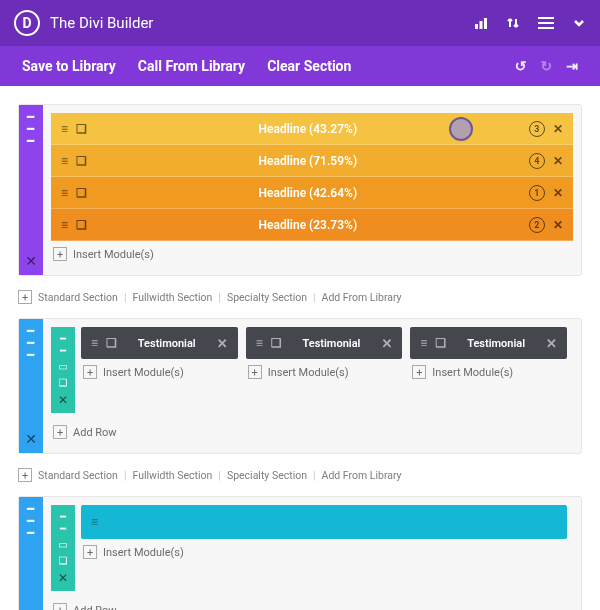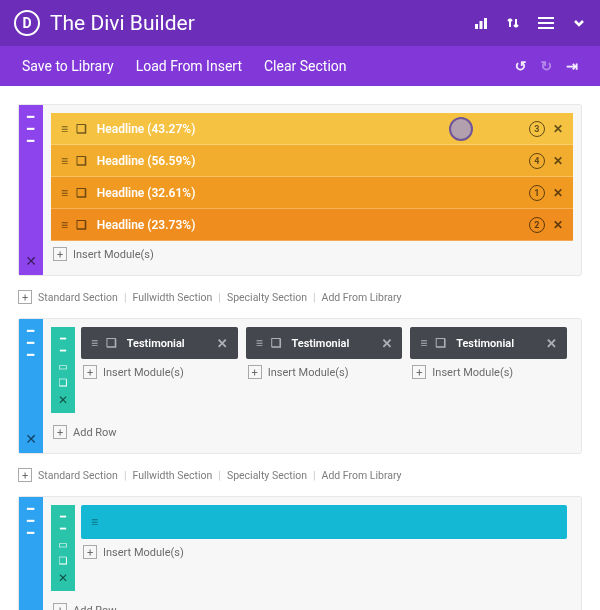--- a/index.html
+++ b/index.html
@@ -1,24 +1,24 @@
 <!DOCTYPE html>
 <html><head>
 <meta charset="utf-8">
 <style>
   * { box-sizing: border-box; margin: 0; padding: 0; font-family: -apple-system, BlinkMacSystemFont, "Segoe UI", Roboto, Helvetica, Arial, sans-serif; }
   body { background: #fff; width: 600px; }
   .header { background: #6c2eb9; color: #fff; }
   .header-top { display: flex; align-items: center; padding: 10px 14px; }
   .logo-badge { width: 26px; height: 26px; border: 2px solid #fff; border-radius: 50%; display: flex; align-items: center; justify-content: center; font-weight: 700; font-size: 14px; margin-right: 10px; }
-  .header-title { font-size: 21px; font-weight: 400; flex: 1; }
+  .header-title { font-size: 15px; font-weight: 400; flex: 1; }
   .header-icons { display: flex; gap: 18px; align-items: center; }
   .header-icons span { font-size: 14px; }
   .header-sub { background: #8238d8; display: flex; align-items: center; padding: 12px 22px; font-size: 14px; font-weight: 600; }
-  .header-sub .link { margin-right: 22px; font-weight:400; }
+  .header-sub .link { margin-right: 22px; font-weight:700; }
   .header-sub .spacer { flex: 1; }
   .header-sub .ico { margin-left: 14px; font-size: 14px; opacity: .9; }
   .header-sub .dim { opacity:.4; }
   .workspace { padding: 18px; }
   .section { border: 1px solid #e7e7e7; background: #f7f7f7; border-radius: 3px; display: flex; margin-bottom: 6px; }
   .section-handle { width: 24px; background: #8e44ec; display: flex; flex-direction: column; align-items: center; padding-top: 6px; color: #fff; }
   .section-handle.blue { background: #2ea3f2; }
   .section-handle .bars { font-size: 12px; line-height: 1; margin-bottom: auto; letter-spacing:1px; }
   .section-handle .bars span { display:block; }
   .section-handle .close { font-size: 14px; color: rgba(0,0,0,.6); padding: 6px 0; }
@@ -26,21 +26,21 @@
   .row-wrap { display:flex; margin-bottom:6px; }
   .row-handle { width:24px; background:#29c4a9; display:flex; flex-direction:column; align-items:center; padding:6px 0; color:#fff; }
   .row-handle .mini { font-size:10px; line-height:1.2; }
   .row-handle .mini span{display:block;}
   .row-handle .close { font-size:12px; color:rgba(0,0,0,.6); margin-top:4px; }
   .row-body { flex:1; padding:0 6px; }
   .module { display: flex; align-items: center; height: 32px; color: #fff; font-size: 12px; font-weight: 600; border-bottom:1px solid rgba(255,255,255,0.25); position:relative; }
   .module:last-of-type { border-bottom:none; }
   .mod-controls { display:flex; gap:8px; padding:0 10px; font-size:12px; color:rgba(0,0,0,.55); }
   .mod-controls .mc { font-size:12px; }
-  .mod-label { flex:1; text-align:left; }
+  .mod-label { flex:1; text-align:center; }
   .mod-right { display:flex; align-items:center; gap:8px; padding:0 10px; color:rgba(0,0,0,.6); font-size:12px; }
   .badge-num { width:16px; height:16px; border:1.5px solid rgba(0,0,0,.6); border-radius:50%; display:flex; align-items:center; justify-content:center; font-size:9px; font-weight:700; }
   .cursor-dot { position:absolute; width:24px; height:24px; border:2px solid #705696; background:#b3a0af; border-radius:50%; top:4px; left:398px; }
   .m0{background:#f5c241;} .m1{background:#f3ad2e;} .m2{background:#f19a22;} .m3{background:#ef8d1e;}
   .insert-line { display:flex; align-items:center; gap:6px; font-size:11px; color:#6b6b6b; padding:6px 2px; }
   .plus-box { width:14px; height:14px; border:1px solid #a9a9a9; display:flex; align-items:center; justify-content:center; font-size:11px; line-height:1; color:#6b6b6b; }
   .footer-links { display:flex; align-items:center; gap:6px; font-size:10.5px; color:#7d7d7d; padding:8px 0 14px; }
   .footer-links .divider { color:#c7c7c7; }
   .cols3 { display:flex; gap:8px; }
   .col { flex:1; }
@@ -81,21 +81,21 @@
         </span>
       <span>
           <svg width="14" height="14" viewBox="0 0 14 14" stroke="#fff" stroke-width="2.5" fill="none">
             <path d="M3 5l4 4 4-4"></path>
           </svg>
         </span>
     </div>
   </div>
   <div class="header-sub">
     <span class="link">Save to Library</span>
-    <span class="link">Load From Insert</span>
+    <span class="link">Call From Library</span>
     <span class="link">Clear Section</span>
     <span class="spacer"></span>
     <span class="ico">↺</span>
     <span class="ico dim">↻</span>
     <span class="ico">⇥</span>
   </div>
 </div>
 
 <div class="workspace">
 
@@ -119,32 +119,32 @@
         <div class="mod-right">
             <span class="badge-num">3</span>
             <span>✕</span>
           </div>
       </div>
       <div class="module m1">
         <div class="mod-controls">
             <span class="mc">≡</span>
             <span class="mc">❏</span>
           </div>
-        <div class="mod-label">Headline (56.59%)</div>
+        <div class="mod-label">Headline (71.59%)</div>
         <div class="mod-right">
             <span class="badge-num">4</span>
             <span>✕</span>
           </div>
       </div>
       <div class="module m2">
         <div class="mod-controls">
             <span class="mc">≡</span>
             <span class="mc">❏</span>
           </div>
-        <div class="mod-label">Headline (32.61%)</div>
+        <div class="mod-label">Headline (42.64%)</div>
         <div class="mod-right">
             <span class="badge-num">1</span>
             <span>✕</span>
           </div>
       </div>
       <div class="module m3">
         <div class="mod-controls">
             <span class="mc">≡</span>
             <span class="mc">❏</span>
           </div>

